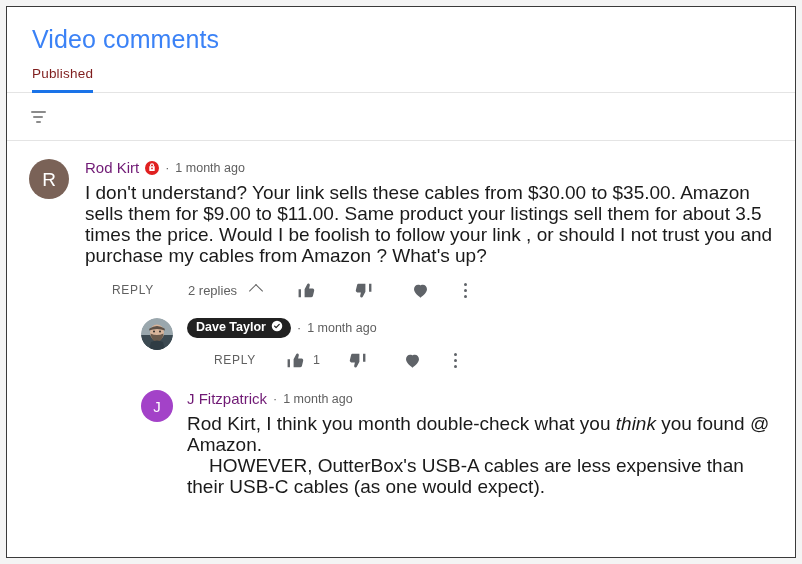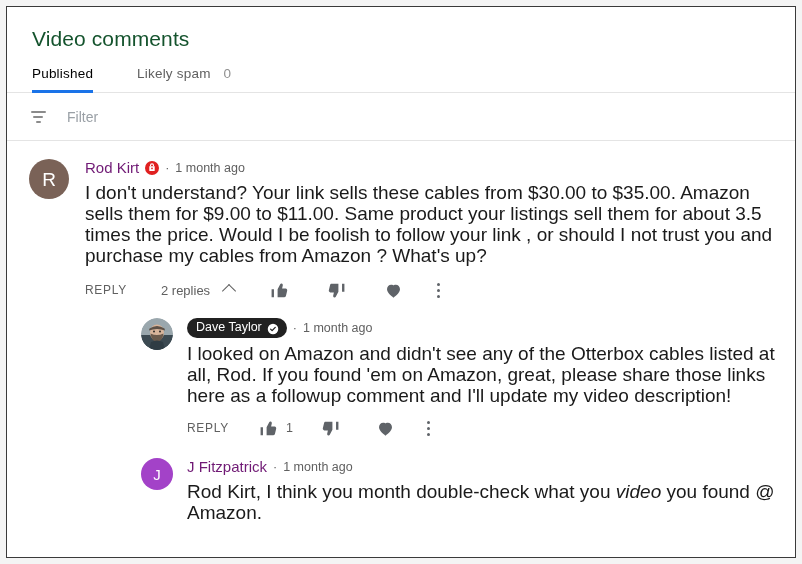--- a/index.html
+++ b/index.html
@@ -28,22 +28,22 @@
     width: 790px;
     height: 552px;
     box-sizing: border-box;
     background: #ffffff;
     border: 1px solid #3a3a3a;
     overflow: hidden;
   }
 
   
   .page-title {
-    font-size: 21px;
-    color: #14532d;
+    font-size: 25px;
+    color: #3b82f6;
     font-weight: 400;
     letter-spacing: 0.1px;
     padding: 18px 0 0 25px;
     line-height: 28px;
   }
 
   
   .tabs {
     display: flex;
     align-items: flex-end;
@@ -62,21 +62,21 @@
     margin-right: 44px;
     white-space: nowrap;
     cursor: pointer;
   }
   .tab .tab-count {
     color: #909090;
     margin-left: 9px;
     font-size: 13.5px;
   }
   .tab.active {
-    color: #000000;
+    color: #7f1d1d;
   }
   .tab.active .tab-underline {
     position: absolute;
     left: 0;
     right: 0;
     bottom: -1px;
     height: 3px;
     background: #1a73e8;
   }
 
@@ -166,27 +166,28 @@
     line-height: 18px;
     margin-bottom: 5px;
     flex-wrap: wrap;
   }
   .author-plain {
     color: #701a75;
     font-size: 15px;
   }
   .author-chip {
     display: inline-flex;
-    align-items: flex-end;
+    align-items: flex-start;
     background: #212121;
     color: #ffffff;
     font-size: 12.5px;
     border-radius: 11px;
     padding: 2px 8px 3px 9px;
     line-height: 15px;
+    font-weight: bold;
   }
   .verified-badge {
     display: inline-flex;
     margin-left: 5px;
     align-items: center;
   }
   .owner-badge {
     display: inline-flex;
     margin-left: 6px;
     align-items: center;
@@ -216,20 +217,21 @@
     height: 28px;
   }
   .act-reply {
     font-size: 12px;
     color: #606060;
     letter-spacing: 0.7px;
     font-weight: 500;
     cursor: pointer;
     margin-right: 34px;
     white-space: nowrap;
+    margin-left: 27px;
   }
   .act-replies {
     display: flex;
     font-size: 13px;
     color: #606060;
     cursor: pointer;
     margin-right: 36px;
     white-space: nowrap;
   }
   .chev {
@@ -286,34 +288,29 @@
   <div class="page-title">Video comments</div>
 
   <div class="tabs">
 
     <div class="tab active">
       <span>Published</span>
       <span class="tab-underline"></span>
     </div>
 
 
-    <div class="tab">
-      <span>Likely spam</span>
-      <span class="tab-count">0</span>
-    </div>
 
   </div>
 
   <div class="filter-bar">
     <span class="filter-icon">
       <i></i>
           <i></i>
           <i></i>
     </span>
-    <input class="filter-input" type="text" placeholder="Filter" style="">
   </div>
 
   <div class="comment-list">
 
     <div class="thread">
 
       <div class="comment-row">
 
         <div class="avatar avatar-lg" style="background: rgb(122, 98, 87);">
           <div class="avatar-initial" id="av0">R</div>
@@ -408,21 +405,20 @@
                       <svg width="12" height="12" viewBox="0 0 16 16" aria-hidden="true">
                         <circle cx="8" cy="8" r="7" fill="#ffffff"></circle>
                         <path d="M4.8 8.2l2 2 4.2-4.3" stroke="#212121" stroke-width="1.7" fill="none" stroke-linecap="round" stroke-linejoin="round"></path>
                       </svg>
                     </span>
                   </span>
                   <span class="dot-sep">·</span>
                   <span class="timestamp">1 month ago</span>
                 </div>
 
-                <div class="comment-text">I looked on Amazon and didn't see any of the Otterbox cables listed at all, Rod. If you found 'em on Amazon, great, please share those links here as a followup comment and I'll update my video description!</div>
 
                 <div class="actions reply-actions">
                   <span class="act-reply">REPLY</span>
 
                   <span class="icon-btn">
                     <svg width="19" height="19" viewBox="0 0 24 24" aria-hidden="true">
                       <path fill="#5f6368" d="M2 10.5h3v10H2zM20.9 9.5h-5.6l.9-4.1c.2-1-.4-2-1.4-2.2-.8-.2-1.6.2-1.9 1L9.6 10.3v10.2h8.6c.9 0 1.7-.6 1.9-1.5l1.6-6.8c.3-1.2-.6-2.4-1.8-2.7z"></path>
                     </svg>
                     <span class="cnt">1</span>
                   </span>
@@ -457,21 +453,22 @@
 
               <div class="comment-body">
 
                 <div class="meta">
                   <span class="author-plain">J Fitzpatrick</span>
                   <span class="dot-sep">·</span>
                   <span class="timestamp">1 month ago</span>
                 </div>
 
                 <div class="comment-text" id="rich-text-1">
-                      <p><span>Rod Kirt, I think you month double-check what you </span><i>video</i><span> you found @ Amazon.</span></p>
+                      <p><span>Rod Kirt, I think you month double-check what you </span><i>think</i><span> you found @ Amazon.</span></p>
+                      <p class="indent"><span>HOWEVER, OutterBox's USB-A cables are less expensive than their USB-C cables (as one would expect).</span></p>
                     </div>
 
               </div>
             </div>
 
           </div>
 
         </div>
       </div>
 

